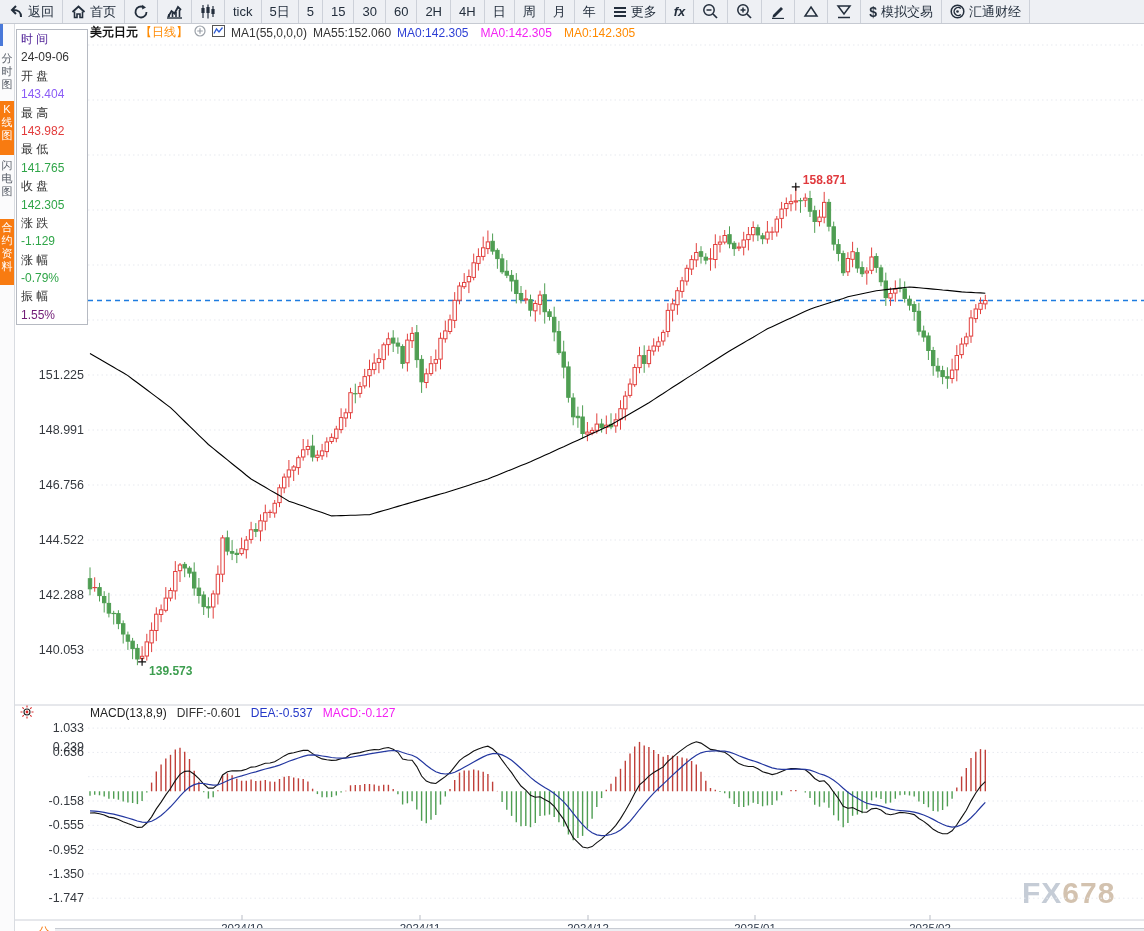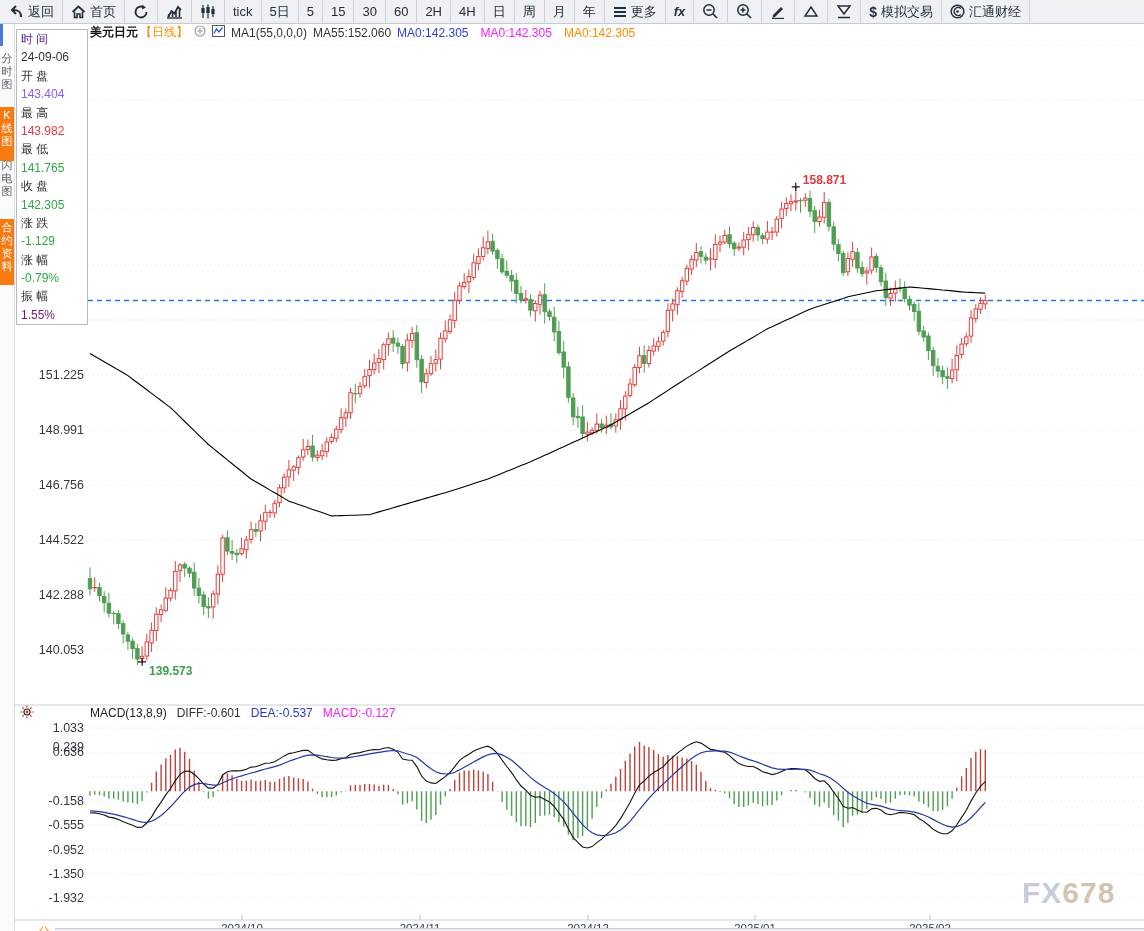--- a/index.html
+++ b/index.html
@@ -197,21 +197,21 @@
             <circle cx="7.5" cy="7.5" r="1.3" fill="#232e3c"></circle>
           </svg>
         </span>
         <span class="">汇通财经</span>
       </div>
     </div>
 
   <div id="tabstrip">
     <div class="blue-sliver"></div>
   <div class="vtab" style="top: 27px; min-height: 50px;">分时图</div>
-      <div class="vtab active" style="top: 84px; min-height: 50px;">K线图</div>
+      <div class="vtab active" style="top: 78px; min-height: 50px;">K线图</div>
       <div class="vtab" style="top: 134px; min-height: 56px;">闪电图</div>
       <div class="vtab active" style="top: 196px; min-height: 62px;">合约资料</div>
     </div>
 
   <div id="info-panel">
       <div class="info-row" style="color: #4c1d95;">时 间</div>
       <div class="info-row" style="color: rgb(51, 51, 51);">24-09-06</div>
       <div class="info-row" style="color: rgb(51, 51, 51);">开 盘</div>
       <div class="info-row" style="color: #8b5cf6;">143.404</div>
       <div class="info-row" style="color: rgb(51, 51, 51);">最 高</div>
@@ -883,19 +883,19 @@
     <div class="ylab" style="left: 30px; top: 533px;">144.522</div>
     <div class="ylab" style="left: 30px; top: 588px;">142.288</div>
     <div class="ylab" style="left: 30px; top: 643px;">140.053</div>
     <div class="ylab" style="left: 30px; top: 721.08px;">1.033</div>
     <div class="ylab" style="left: 30px; top: 745.377px;">0.636</div>
     <div class="ylab" style="left: 30px; top: 740px;">0.239</div>
     <div class="ylab" style="left: 30px; top: 793.97px;">-0.158</div>
     <div class="ylab" style="left: 30px; top: 818.266px;">-0.555</div>
     <div class="ylab" style="left: 30px; top: 842.562px;">-0.952</div>
     <div class="ylab" style="left: 30px; top: 866.92px;">-1.350</div>
-    <div class="ylab" style="left: 30px; top: 891.216px;">-1.932</div>
+    <div class="ylab" style="left: 30px; top: 891.216px;">-1.747</div>
     <div class="xlab" style="left: 242px;">2024/10</div>
     <div class="xlab" style="left: 420px;">2024/11</div>
     <div class="xlab" style="left: 588px;">2024/12</div>
     <div class="xlab" style="left: 755px;">2025/01</div>
     <div class="xlab" style="left: 930px;">2025/02</div>
   </div>
 
 </body></html>

